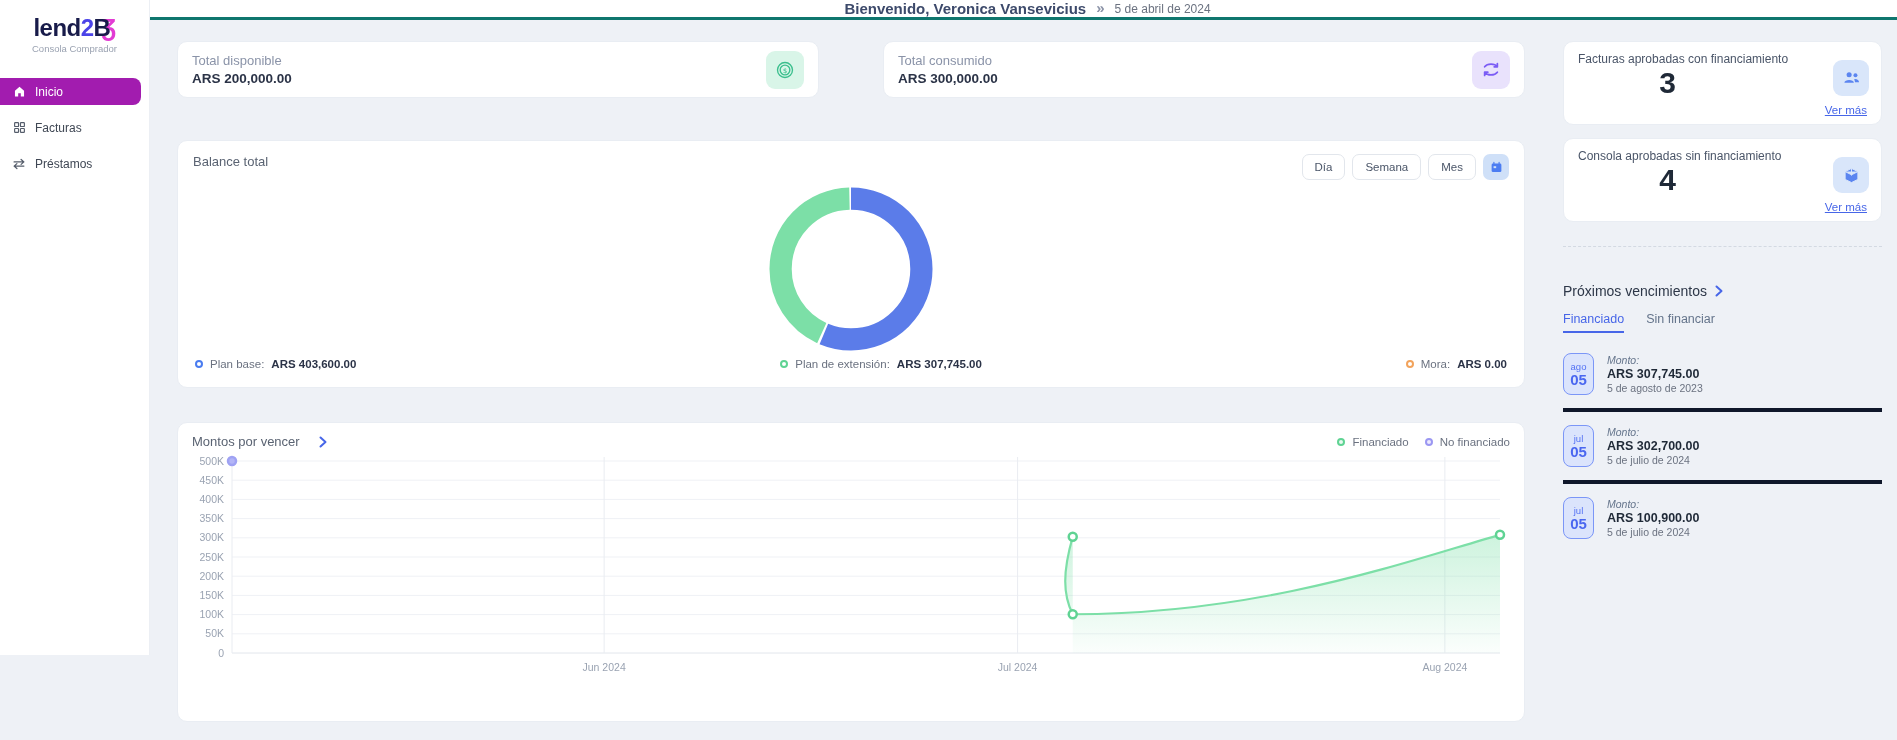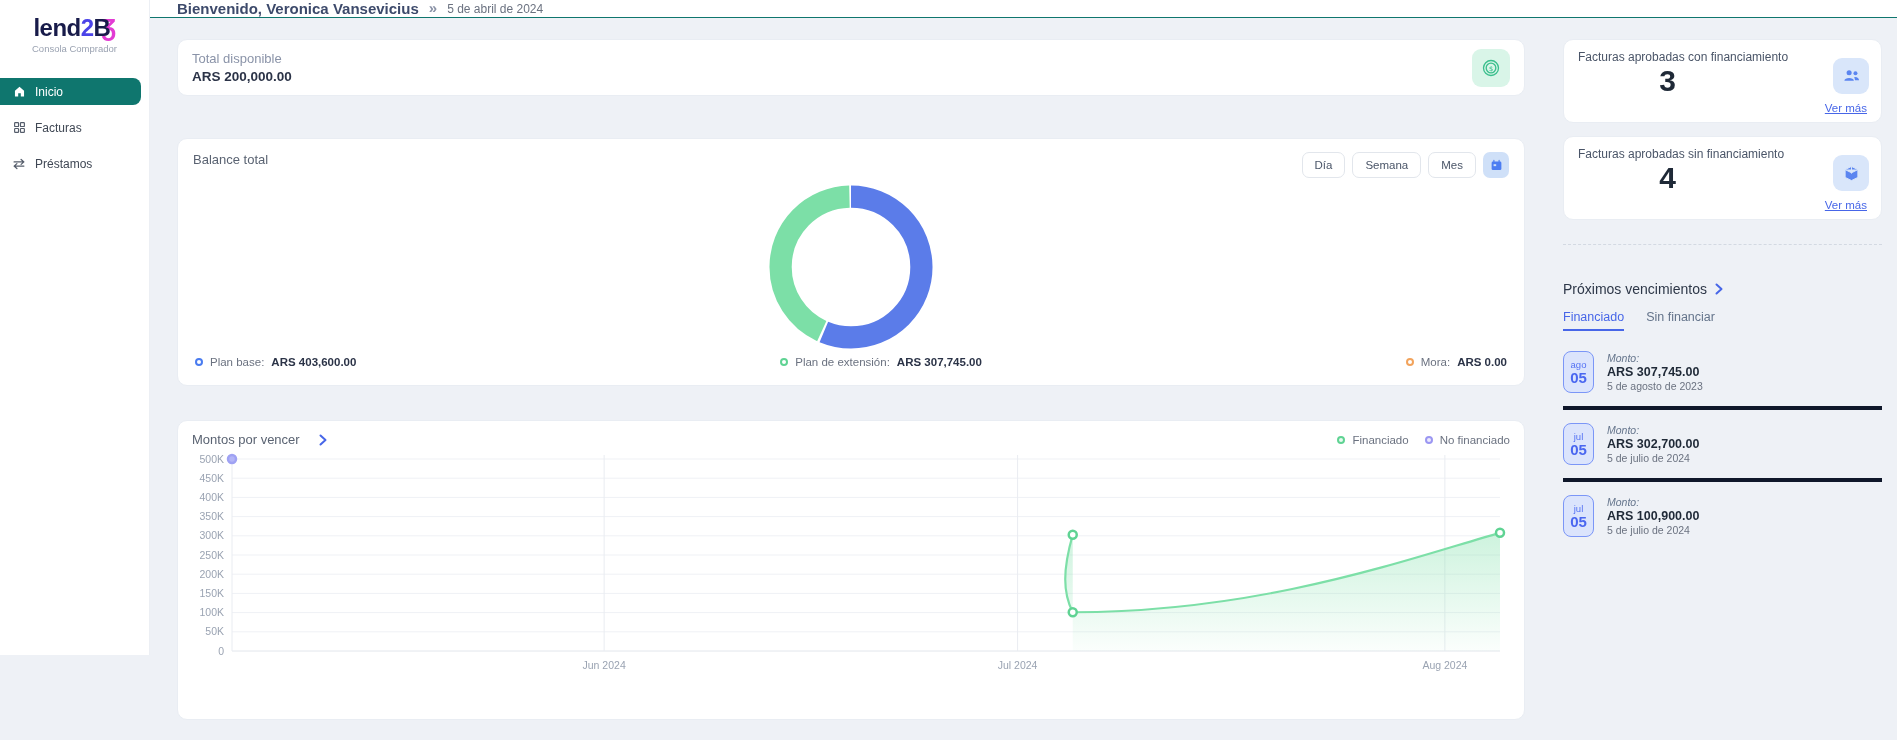--- a/index.html
+++ b/index.html
@@ -12,27 +12,27 @@
   .logo-block { padding:14px 0 10px 0; text-align:center; }
   .logo { font-size:24px; font-weight:700; letter-spacing:-0.5px; }
   .logo .l-lend { color:#181b4a; }
   .logo .l-2 { color:#4b43e8; }
   .logo .l-b { color:#181b4a; position:relative; }
   .logo .l-tail { color:#e23bd3; margin-left:-9px; font-weight:700; }
   .tagline { font-size:9.5px; color:#9aa2b1; margin-top:1px; }
   .nav { margin-top:14px; display:flex; flex-direction:column; gap:9px; }
   .nav-item { display:flex; align-items:center; gap:9px; height:27px; padding-left:12px; margin-right:8px;
               border-radius:0 8px 8px 0; font-size:12px; color:#3f4754; cursor:pointer; }
-  .nav-item.active { background:#0f766e; color:#fff; }
+  .nav-item.active { background:#a21caf; color:#fff; }
   .nav-icon { width:14px; height:14px; display:inline-flex; align-items:center; justify-content:center; }
 
   
   .main { flex:1; display:flex; flex-direction:column; min-width:0; }
   .topbar { height:34px; background:#fff; display:flex; align-items:center; justify-content:space-between;
-            padding:0 19px 0 27px; border-bottom:1px solid #0f766e; }
+            padding:0 19px 0 27px; border-bottom:3px solid #0f766e;flex-direction:column; }
   .crumb { display:flex; align-items:center; gap:10px; }
   .crumb-title { font-size:15px; font-weight:700; color:#3d4a6b; }
   .crumb-sep { font-size:15px; color:#8b93a7; font-weight:700; margin-top:-2px; }
   .crumb-date { font-size:12px; color:#6b7280; }
   .userarea { display:flex; align-items:center; gap:15px; }
   .user-name { font-size:12.5px; color:#374151; }
   .avatar { width:27px; height:27px; border-radius:50%; background:#4e7df7; display:flex; align-items:center; justify-content:center; cursor:pointer; }
   .iconbtn { display:flex; align-items:center; justify-content:center; cursor:pointer; }
 
   
@@ -156,20 +156,32 @@
           <div class="card stat-card">
             <div>
               <div class="stat-label">Total disponible</div>
               <div class="stat-value">ARS 200,000.00</div>
             </div>
             <div class="tile tile-green">
               <svg width="20" height="20" viewBox="0 0 24 24" fill="none" stroke="#3bbf8d" stroke-width="1.6">
                   <circle cx="12" cy="12" r="9"></circle>
                   <circle cx="12" cy="12" r="5.8"></circle>
                   <text x="12" y="15" font-size="8" text-anchor="middle" fill="#3bbf8d" stroke="none" font-family="DejaVu Sans">$</text>
+                </svg>
+            </div>
+          </div>
+          <div class="card stat-card">
+            <div>
+              <div class="stat-label">Total consumido</div>
+              <div class="stat-value">ARS 300,000.00</div>
+            </div>
+            <div class="tile tile-purple">
+              <svg width="20" height="17" viewBox="0 0 22 18" fill="none" stroke="#7b5cf5" stroke-width="1.9" stroke-linecap="round" stroke-linejoin="round">
+                  <path d="M4 6 C7 2 15 2 18 6 M18 6 V2.5 M18 6 H14.5"></path>
+                  <path d="M18 12 C15 16 7 16 4 12 M4 12 V15.5 M4 12 H7.5"></path>
                 </svg>
             </div>
           </div>
         </div>
 
         <div class="card balance-card">
           <div class="balance-head">
             <div class="section-title">Balance total</div>
             <div class="period-group">
               <button class="pill-btn">Día</button>
@@ -289,21 +301,21 @@
                 <circle cx="9" cy="6" r="3.2"></circle>
                 <path d="M3 16 c0 -4.5 12 -4.5 12 0 Z"></path>
                 <circle cx="17" cy="6.5" r="2.5"></circle>
                 <path d="M15.5 11.2 c3.5 -0.5 6 1.5 6 4.3 h-5"></path>
               </svg>
           </div>
           <span class="vermas">Ver más</span>
         </div>
 
         <div class="card fact-card">
-          <div class="fact-title">Facturas aprobadas sin financiamiento</div>
+          <div class="fact-title">Consola aprobadas sin financiamiento</div>
           <div class="fact-count">4</div>
           <div class="fact-tile">
             <svg width="17" height="17" viewBox="0 0 24 24" fill="#5b85f0">
                 <path d="M12 2 L21 6.5 V17.5 L12 22 L3 17.5 V6.5 Z M12 2 L12 12 M3 6.5 L12 11 L21 6.5" stroke="#d9e6fa" stroke-width="1.4"></path>
               </svg>
           </div>
           <span class="vermas">Ver más</span>
         </div>
 
         <div class="dash-div"></div>

